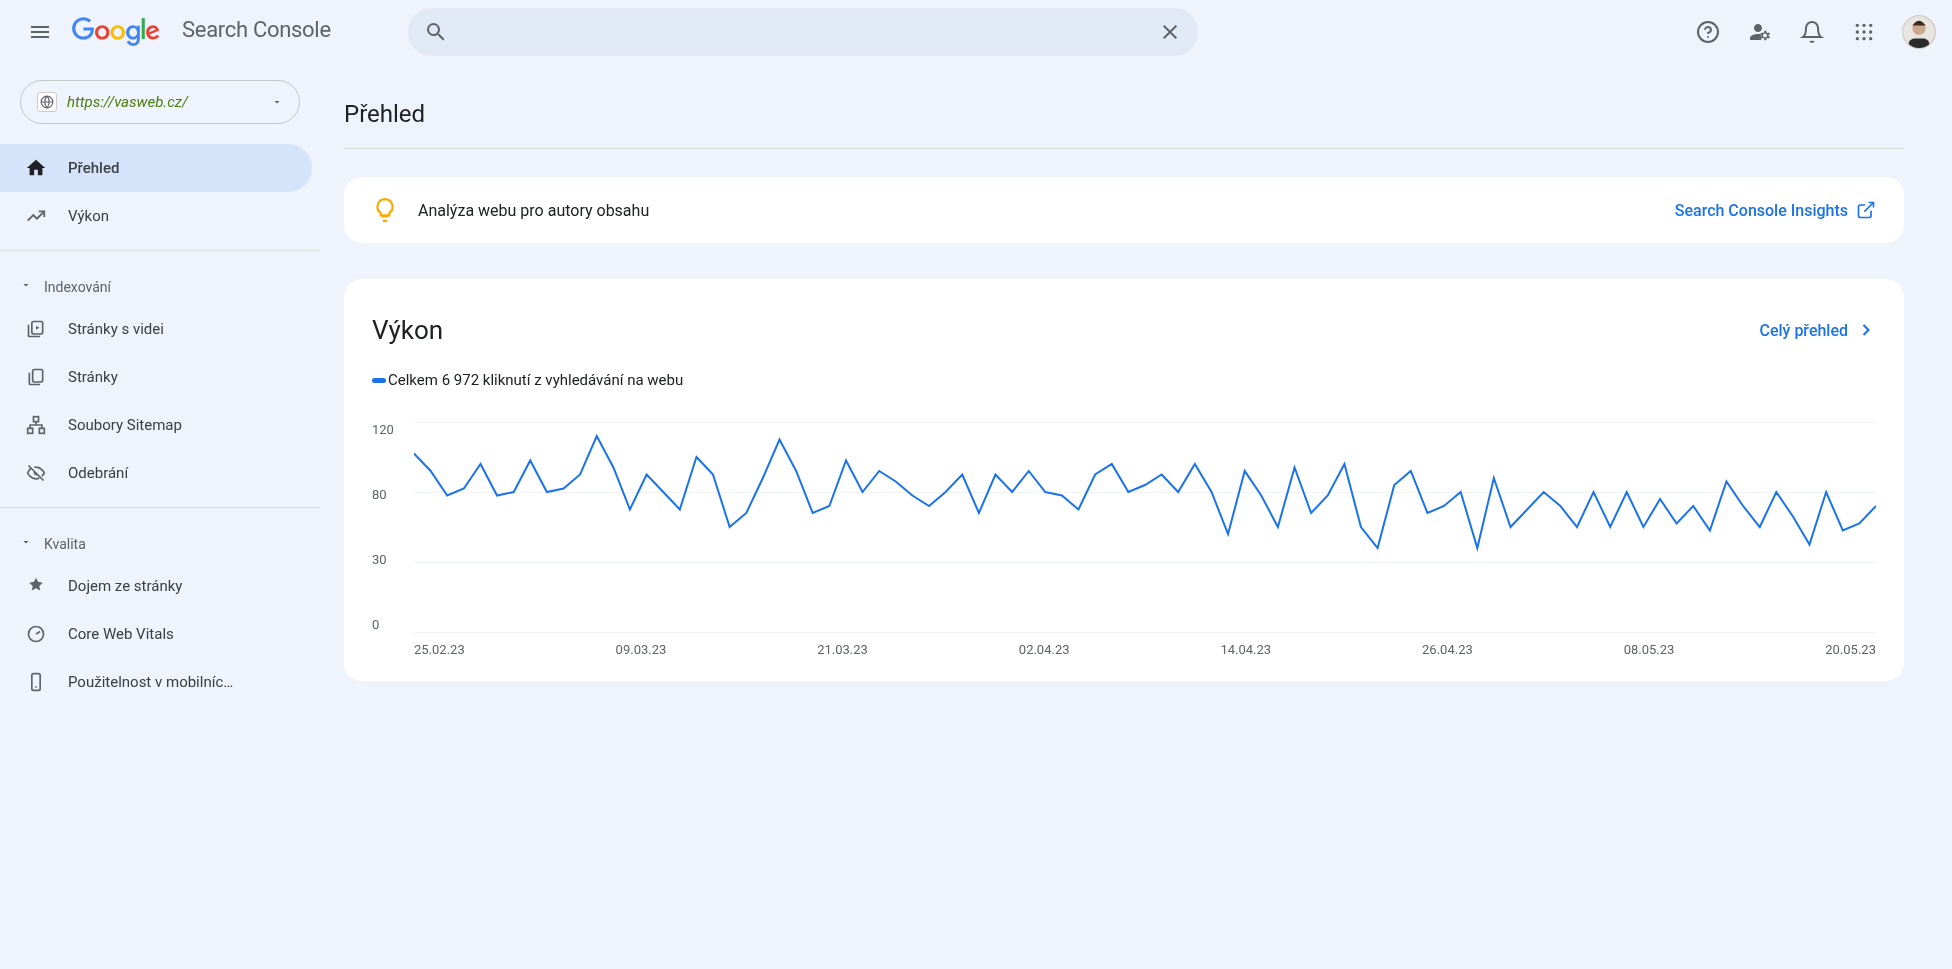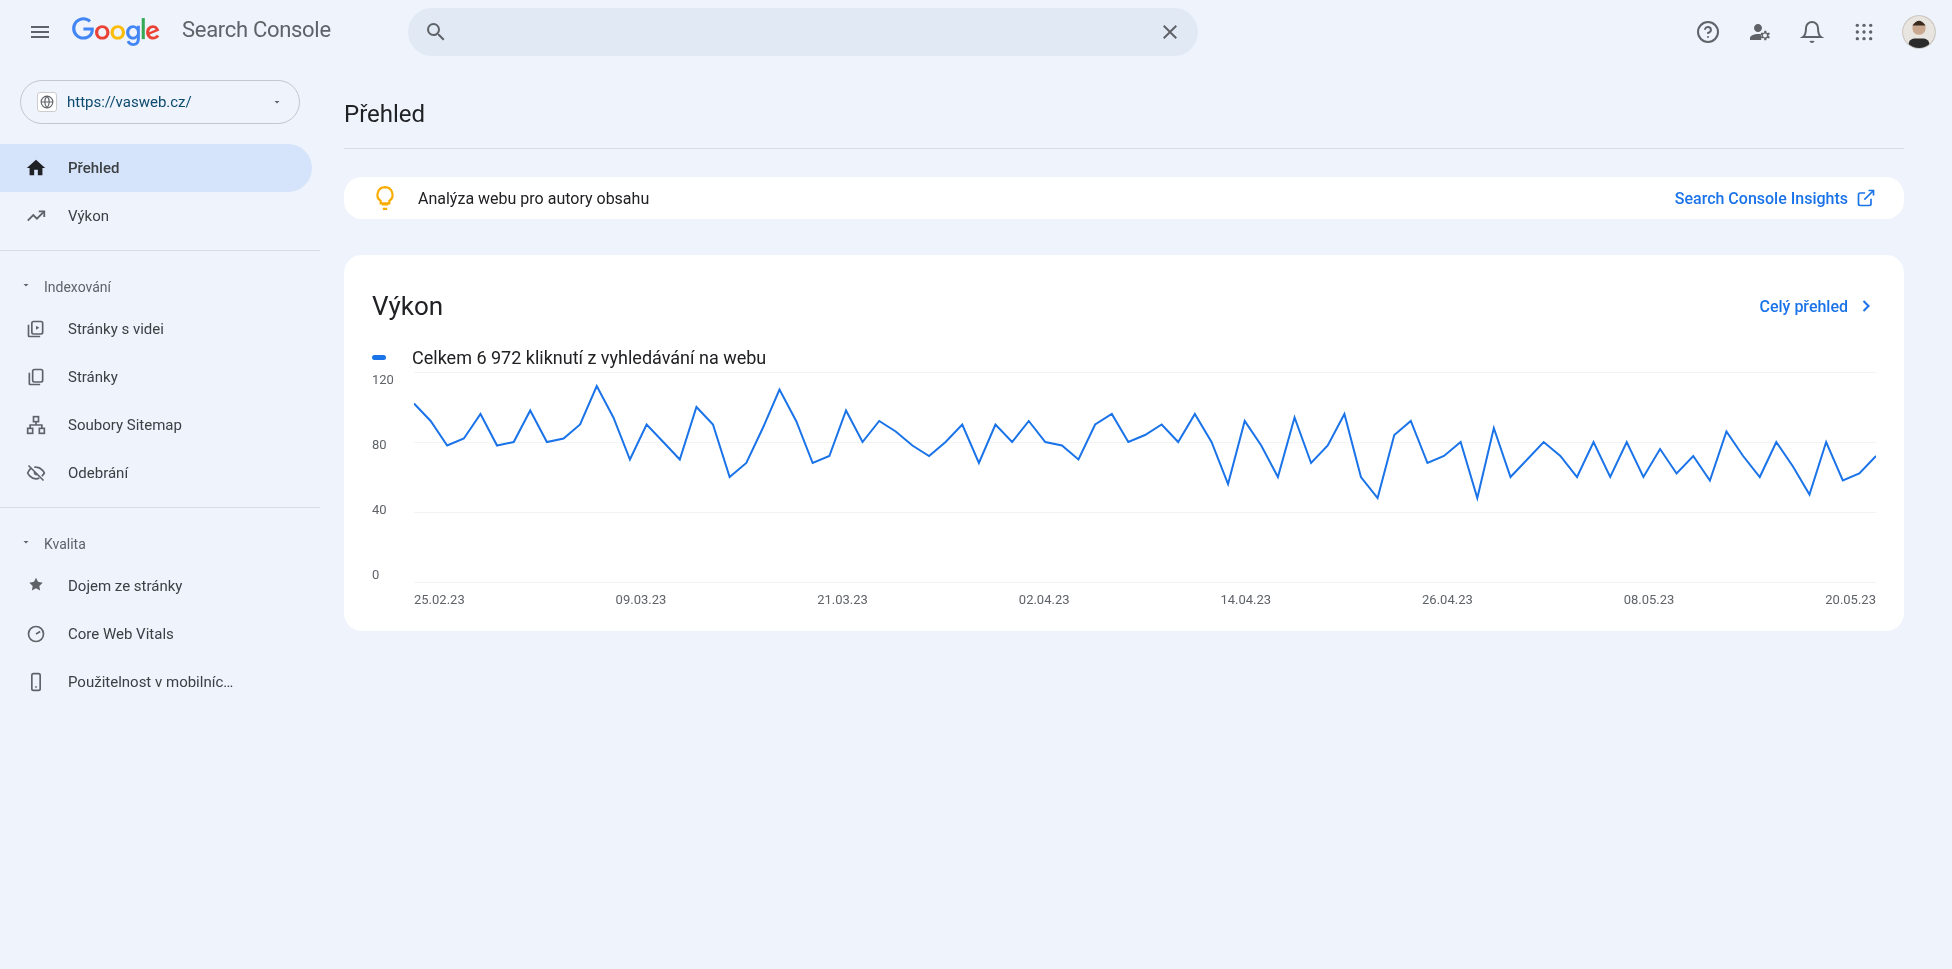--- a/index.html
+++ b/index.html
@@ -58,21 +58,21 @@
   .property-chip {
     margin: 0 20px 20px 20px;
     height:44px; border:1px solid #c4c7cc; border-radius:22px;
     display:flex; align-items:center; padding:0 16px; gap:10px;
     cursor:pointer; background:#eef3fc;
   }
   .globe-icon {
     width:20px;height:20px;border:1px solid #ccc;border-radius:3px;
     display:flex;align-items:center;justify-content:center;background:#fff;
   }
-  .property-url { flex:1; font-size:15px; color:#0c4a6e;}
+  .property-url { flex:1; font-size:15px; color:#4d7c0f;font-style:italic;}
   .prop-caret { color:#5f6368;}
   .nav-item {
     height:48px; display:flex; align-items:center; gap:20px;
     padding-left:24px; padding-right:16px; cursor:pointer; font-size:15px;
     color:#3c4043; border-top-right-radius:24px;border-bottom-right-radius:24px;
     margin-right:8px;
   }
   .nav-item .nav-icon { width:24px;display:flex;align-items:center;justify-content:center;color:#5f6368;}
   .nav-item.active { background:#d6e4fb; font-weight:500;}
   .nav-item.active .nav-icon { color:#202124;}
@@ -85,32 +85,32 @@
   .main {
     flex:1; overflow-y:auto; padding: 24px 48px 24px 24px;
   }
   .page-title { font-size:24px; color:#202124; margin: 12px 0 20px 0;}
   .title-sep { height:1px;background:#dadce0;margin-bottom:28px;}
   .card {
     background:#fff; border-radius:18px; 
     box-shadow:none;
   }
   .insights-card {
-    display:flex; align-items:center; padding:8px 28px; gap:20px; margin-bottom:36px;
+    display:flex; align-items:center; padding:20px 28px; gap:20px; margin-bottom:36px;
   }
   .bulb {color:#f9ab00;}
   .insights-text { flex:1; font-size:16px;}
   .insights-link {
     display:flex;align-items:center;gap:8px;font-size:16px;color:#1a73e8;font-weight:500;cursor:pointer;
   }
   .perf-card { padding:36px 28px 24px 28px;}
   .perf-head { display:flex; align-items:center; justify-content:space-between; margin-bottom:26px;}
   .perf-title { font-size:26px;}
   .perf-link { display:flex;align-items:center;gap:8px;color:#1a73e8;font-size:16px;font-weight:500;cursor:pointer;}
-  .legend { display:flex;align-items:center;gap:26px;margin-bottom:4px;font-size:18px;}
+  .legend { display:flex;align-items:center;gap:2px;margin-bottom:33px;font-size:15px;}
   .legend-swatch { width:14px;height:5px;background:#1a73e8;border-radius:3px;}
   .chart-area { position:relative;}
   .y-labels { position:absolute;left:0;top:0;height:210px;width:42px;
               display:flex;flex-direction:column;justify-content:space-between;
               font-size:13px;color:#5f6368;text-align:left;padding-right:6px;}
   .plot {
     margin-left:42px;height:210px;position:relative;
   }
   .plot svg { position:absolute;left:0;top:0;width:100%;height:100%;}
   .gridline { position:absolute;left:0;right:0;height:1px;background:#f1f3f4;}
@@ -355,21 +355,21 @@
         </div>
       </div>
       <div class="legend">
         <span class="legend-swatch"></span>
         <span>Celkem 6 972 kliknutí z vyhledávání na webu</span>
       </div>
       <div class="chart-area">
         <div class="y-labels" id="y-labels">
             <span>120</span>
             <span>80</span>
-            <span>40</span>
+            <span>30</span>
             <span>0</span>
           </div>
         <div class="plot" id="plot">
           <div class="gridline" style="top:0"></div>
           <div class="gridline" style="top:33.33%"></div>
           <div class="gridline" style="top:66.66%"></div>
           <div class="gridline" style="top:100%"></div>
           <svg id="chart-svg" viewBox="0 0 1000 210" preserveAspectRatio="none">
               <polyline points="0.0,31.5 11.4,49.0 22.7,73.5 34.1,66.5 45.5,42.0 56.8,73.5 68.2,70.0 79.5,38.5 90.9,70.0 102.3,66.5 113.6,52.5 125.0,14.0 136.4,45.5 147.7,87.5 159.1,52.5 170.5,70.0 181.8,87.5 193.2,35.0 204.5,52.5 215.9,105.0 227.3,91.0 238.6,56.0 250.0,17.5 261.4,49.0 272.7,91.0 284.1,84.0 295.5,38.5 306.8,70.0 318.2,49.0 329.5,59.5 340.9,73.5 352.3,84.0 363.6,70.0 375.0,52.5 386.4,91.0 397.7,52.5 409.1,70.0 420.5,49.0 431.8,70.0 443.2,73.5 454.5,87.5 465.9,52.5 477.3,42.0 488.6,70.0 500.0,63.0 511.4,52.5 522.7,70.0 534.1,42.0 545.5,70.0 556.8,112.0 568.2,49.0 579.5,73.5 590.9,105.0 602.3,45.5 613.6,91.0 625.0,73.5 636.4,42.0 647.7,105.0 659.1,126.0 670.5,63.0 681.8,49.0 693.2,91.0 704.5,84.0 715.9,70.0 727.3,126.0 738.6,56.0 750.0,105.0 761.4,87.5 772.7,70.0 784.1,84.0 795.5,105.0 806.8,70.0 818.2,105.0 829.5,70.0 840.9,105.0 852.3,77.0 863.6,101.5 875.0,84.0 886.4,108.5 897.7,59.5 909.1,84.0 920.5,105.0 931.8,70.0 943.2,94.5 954.5,122.5 965.9,70.0 977.3,108.5 988.6,101.5 1000.0,84.0" fill="none" stroke="#1a73e8" stroke-width="2" vector-effect="non-scaling-stroke"></polyline>
             </svg>

